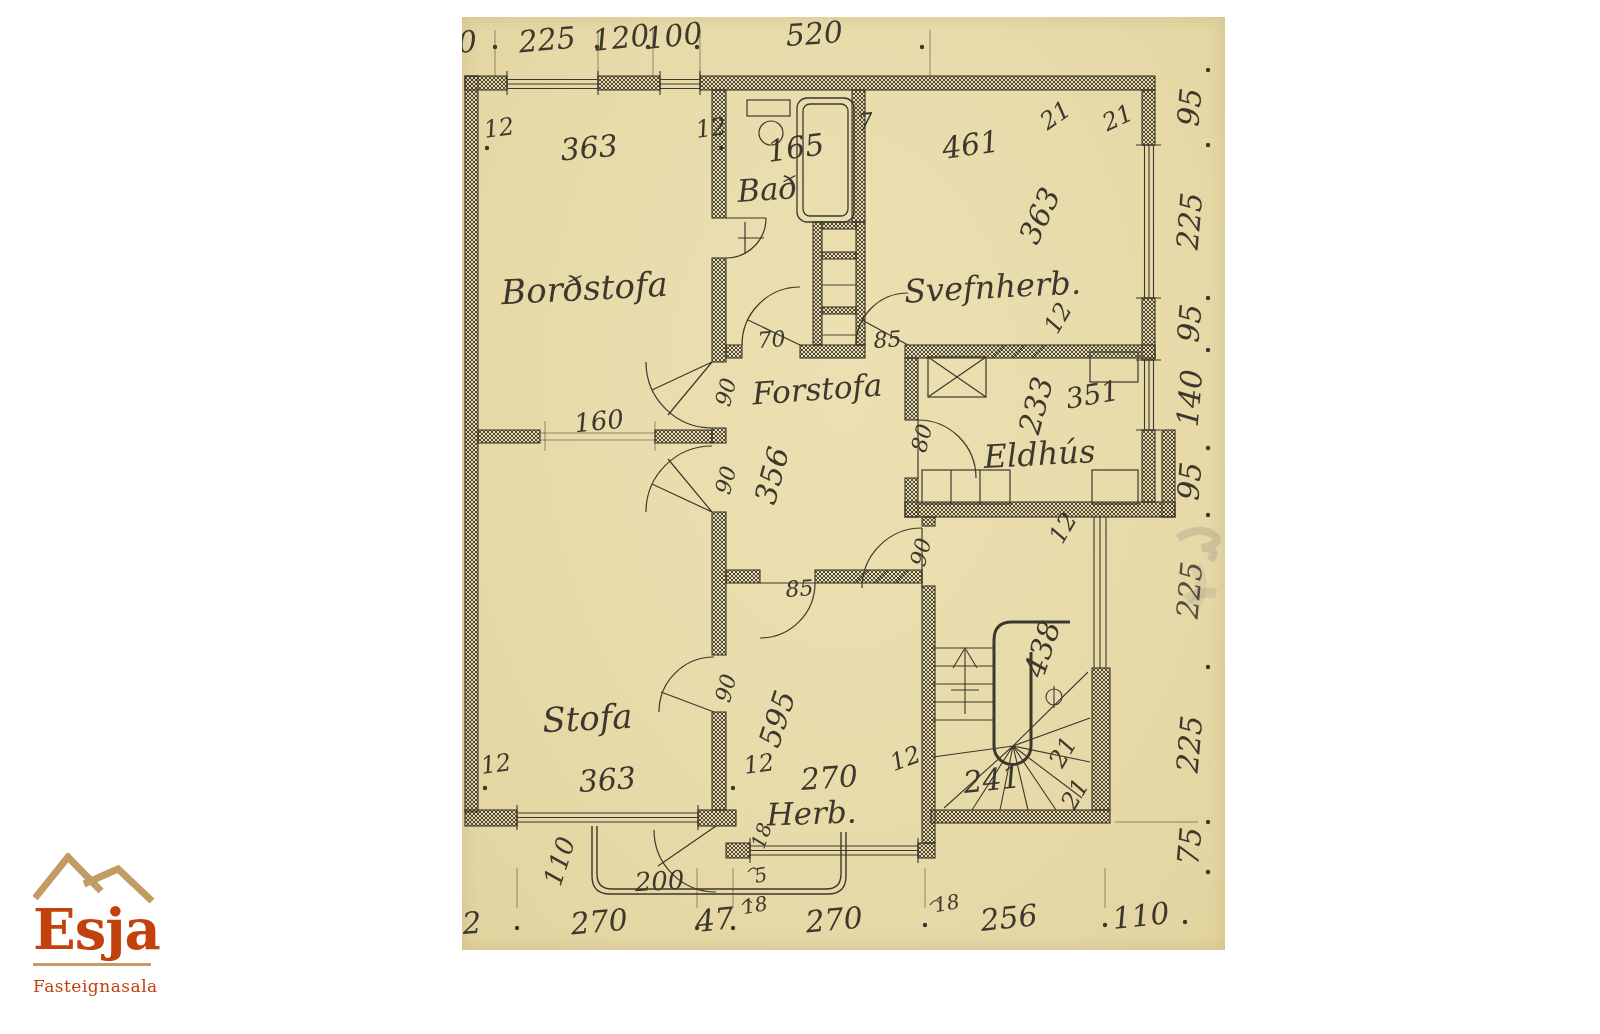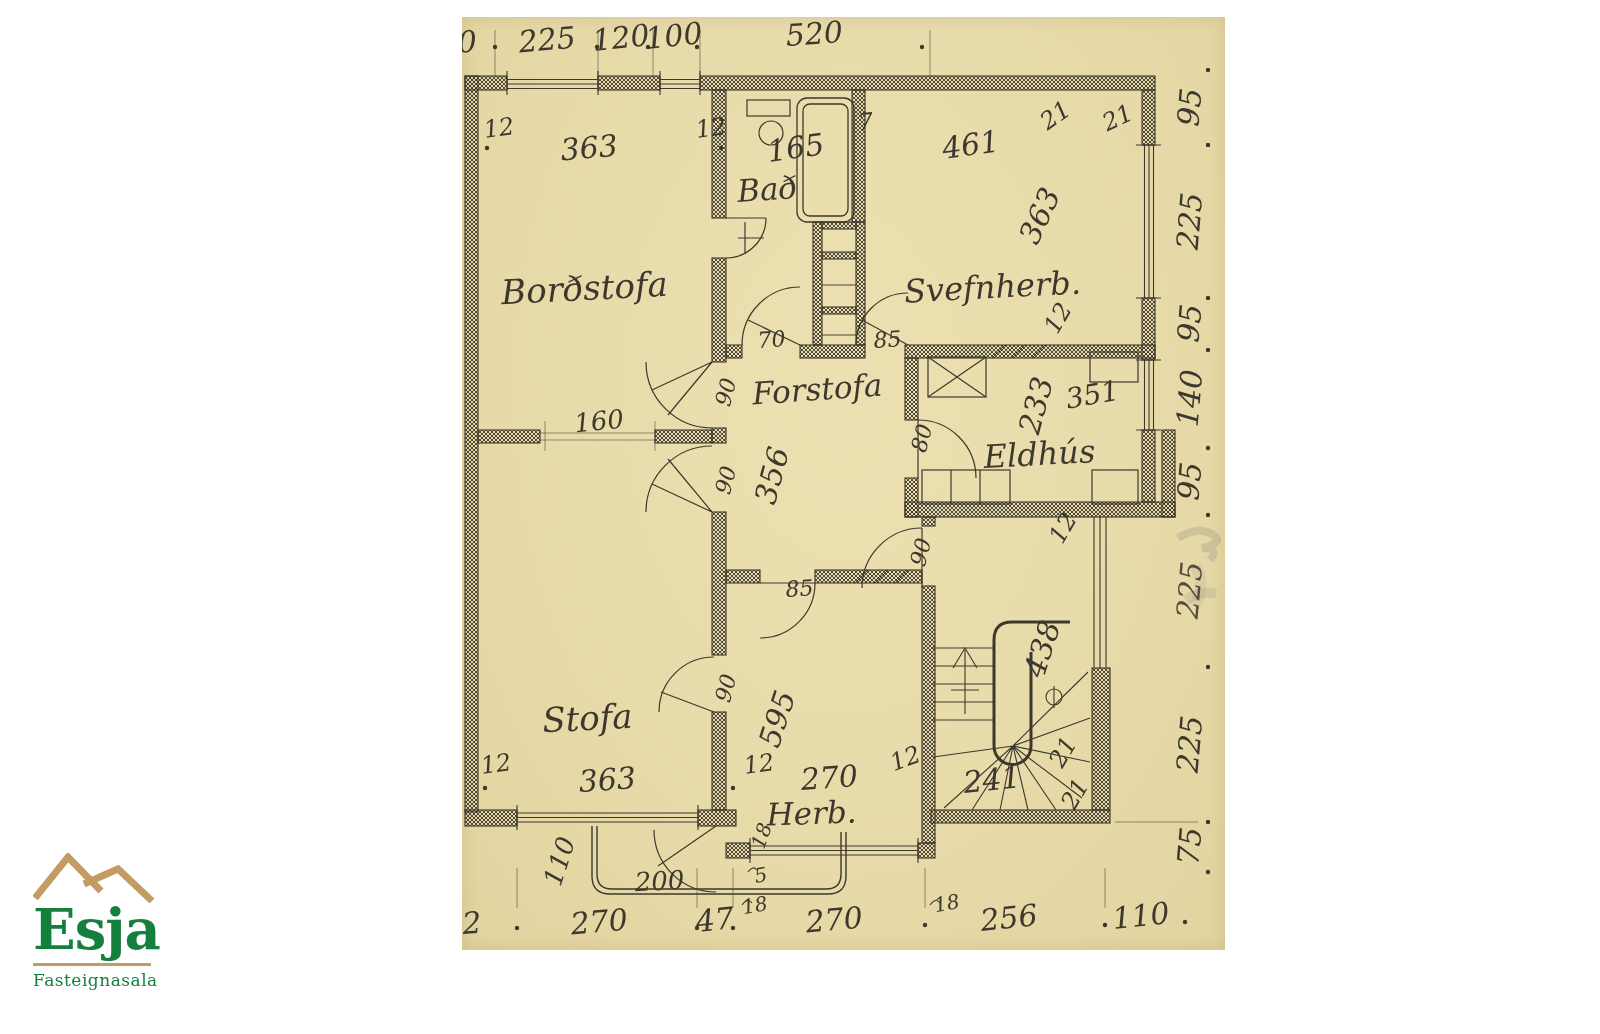--- a/index.html
+++ b/index.html
@@ -2,24 +2,24 @@
 <html><head>
 <meta charset="utf-8">
 <style>
   html,body{margin:0;padding:0;background:#ffffff;width:1600px;height:1034px;overflow:hidden;}
   .stage{position:relative;width:1600px;height:1034px;background:#ffffff;font-family:"Liberation Sans",sans-serif;}
   .paper{position:absolute;left:462px;top:17px;width:763px;height:933px;
          background:radial-gradient(ellipse at 50% 40%, #ece0b2 0%, #e8dbaa 55%, #e2d49f 100%);
          box-shadow:inset 0 0 18px rgba(120,100,50,.18);}
   .paper svg{display:block;}
   svg text{font-family:"DejaVu Serif",serif;font-style:italic;fill:#3d382d;}
-  .logo{position:absolute;left:33px;top:853px;width:150px;color:#15803d;}
+  .logo{position:absolute;left:33px;top:853px;width:150px;color:#c2410c;}
   .logo-name{font-family:"DejaVu Serif",serif;font-weight:bold;font-size:56px;line-height:1;margin-top:-8px;letter-spacing:-1px;}
   .logo-rule{width:118px;height:3px;background:#c29c62;margin-top:6px;}
-  .logo-sub{font-family:"DejaVu Serif",serif;font-size:17px;letter-spacing:.5px;margin-top:4px;}
+  .logo-sub{font-family:"DejaVu Serif",serif;font-size:17px;letter-spacing:.5px;margin-top:10px;}
 </style>
 </head>
 <body>
 
 <div class="stage">
 
   <div class="paper">
   <svg width="763" height="933" viewBox="462 17 763 933">
     <defs>
       <pattern id="xh" width="4" height="4" patternUnits="userSpaceOnUse">

